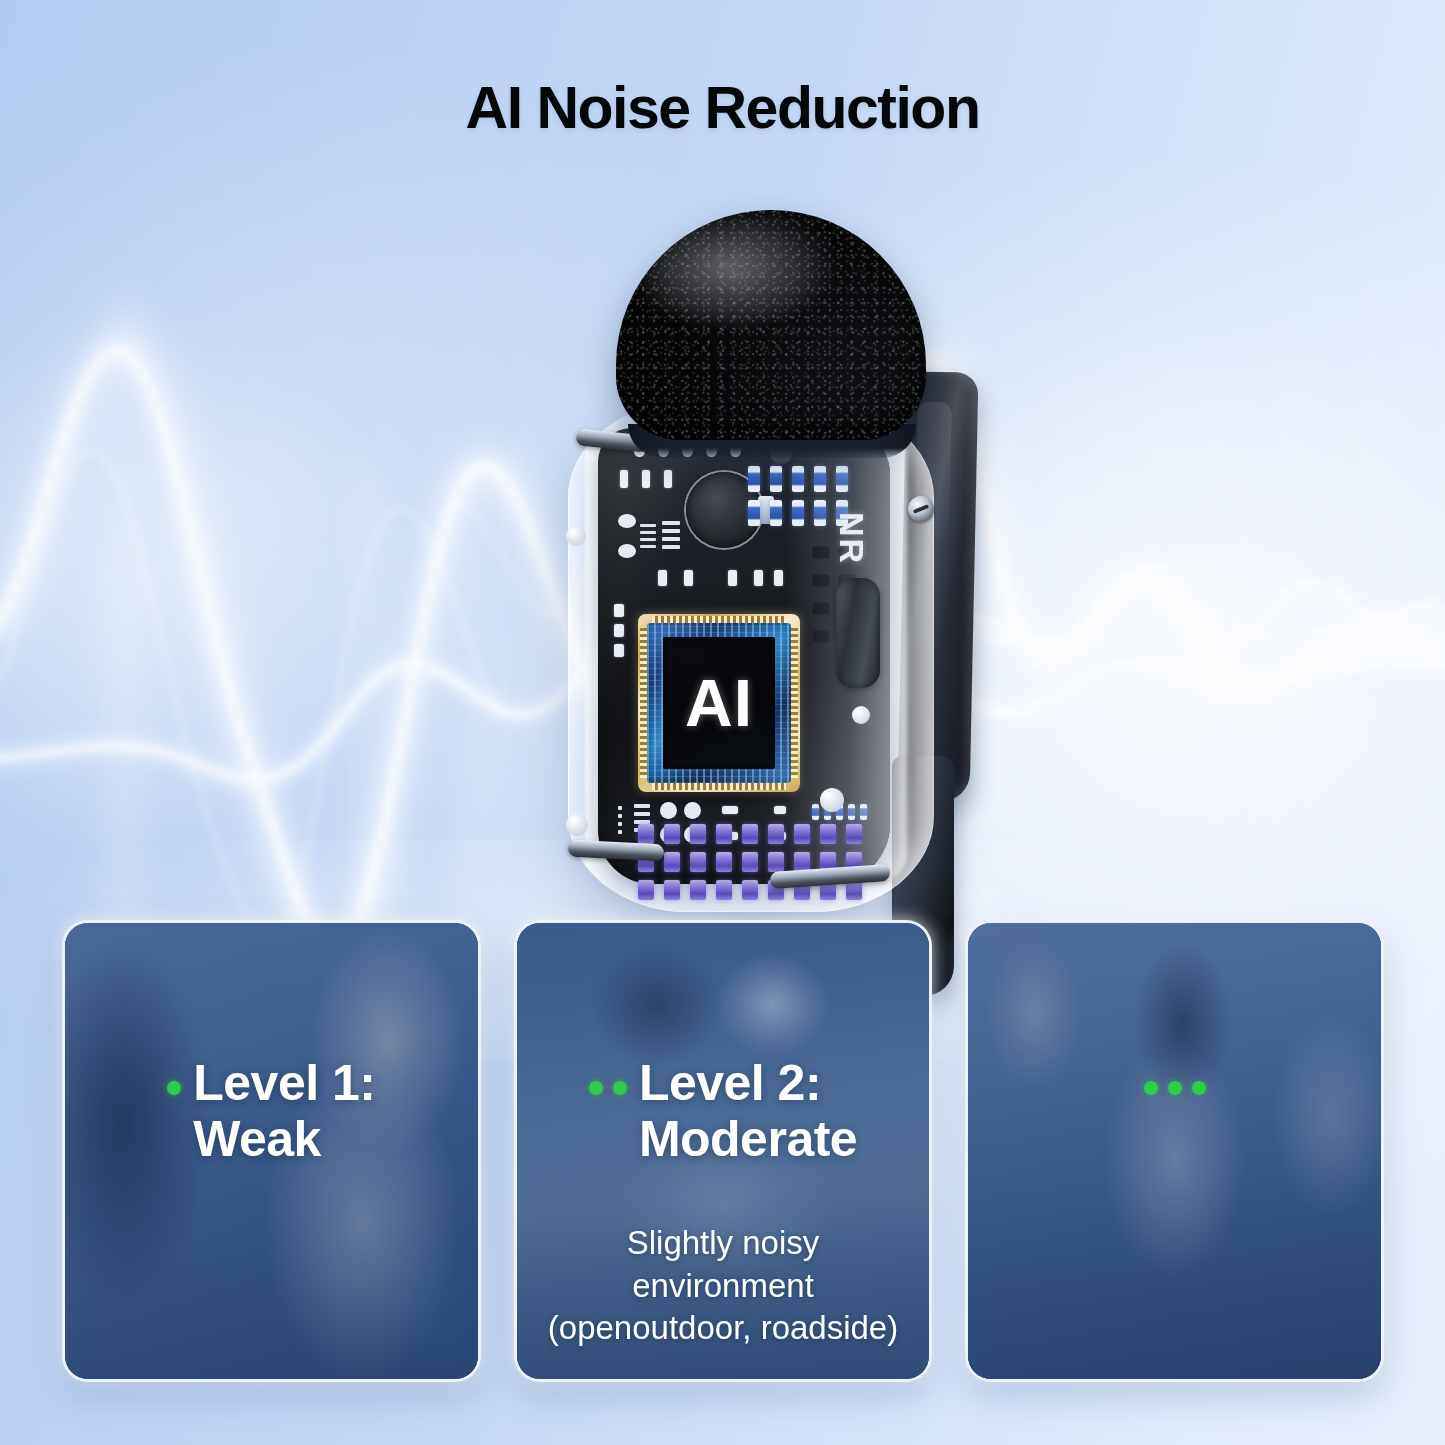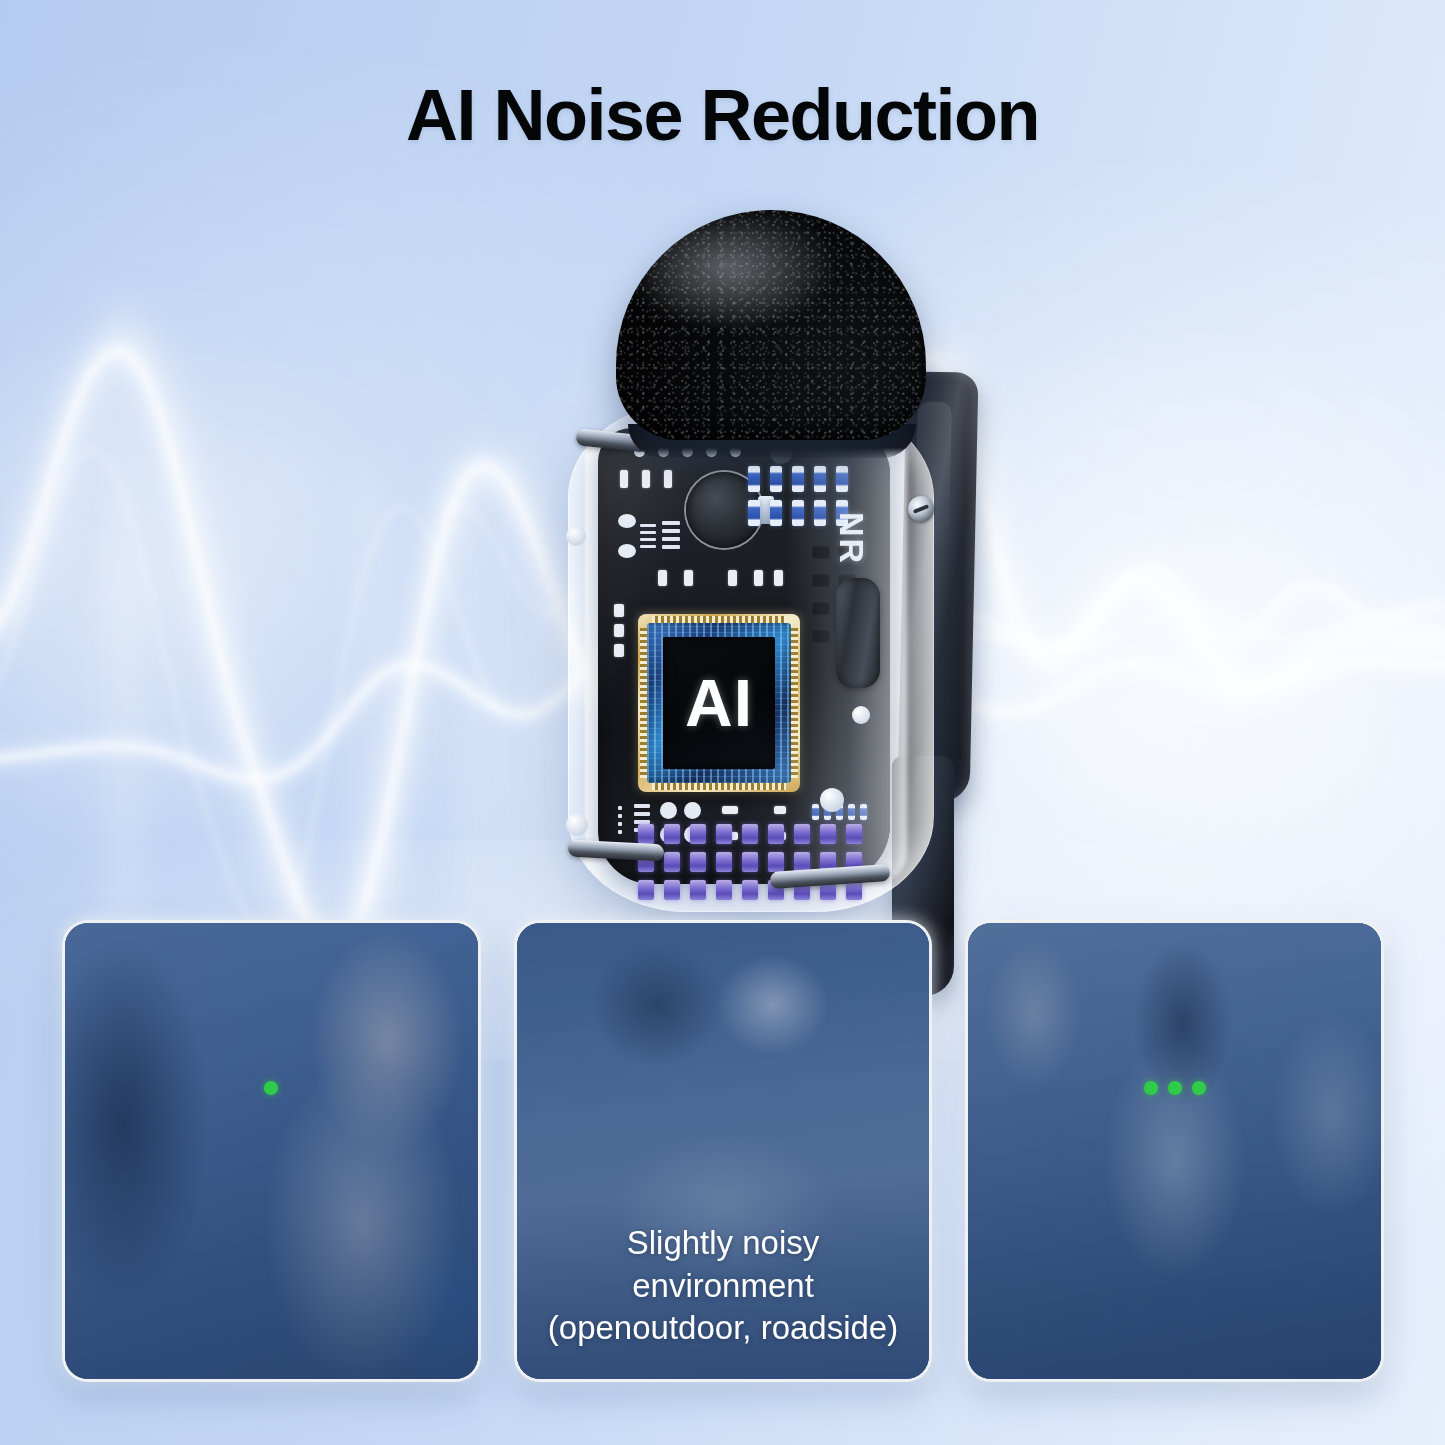--- a/index.html
+++ b/index.html
@@ -33,21 +33,21 @@
   .sweep.s1 { top:840px; height:220px;
     background:radial-gradient(ellipse 70% 100% at 46% 50%, rgba(255,255,255,0.40), rgba(255,255,255,0) 72%); }
 
   
   #waves { position:absolute; left:0; top:0; width:1445px; height:1445px; pointer-events:none; }
 
   
   #title {
     position:absolute; left:0; top:74px; width:1445px;
     text-align:center;
-    font-size:72px;
+    font-size:59px;
     font-weight:bold;
     letter-spacing:-1.5px;
     color:#050608;
     font-family:"Liberation Sans", sans-serif;
     text-shadow:0 2px 5px rgba(120,150,190,0.28);
     white-space:nowrap;
   }
 
   
   #mic { position:absolute; left:520px; top:196px; width:480px; height:740px; }
@@ -584,28 +584,38 @@
   <div id="cards">
 
     <div class="card">
       <div class="photo interview"></div>
       <div class="photo-wash"></div>
       <div class="card-body">
         <div class="level-row">
           <div class="dots">
             <span class="dot"></span>
           </div>
+          <div class="level-title">Level 1:
+Weak</div>
         </div>
       </div>
     </div>
 
     <div class="card">
       <div class="photo beach"></div>
       <div class="photo-wash"></div>
       <div class="card-body">
+        <div class="level-row">
+          <div class="dots">
+            <span class="dot"></span>
+            <span class="dot"></span>
+          </div>
+          <div class="level-title">Level 2:
+Moderate</div>
+        </div>
         <div class="caption">Slightly noisy environment
 (openoutdoor, roadside)</div>
       </div>
     </div>
 
     <div class="card">
       <div class="photo street"></div>
       <div class="photo-wash"></div>
       <div class="card-body">
         <div class="level-row">

